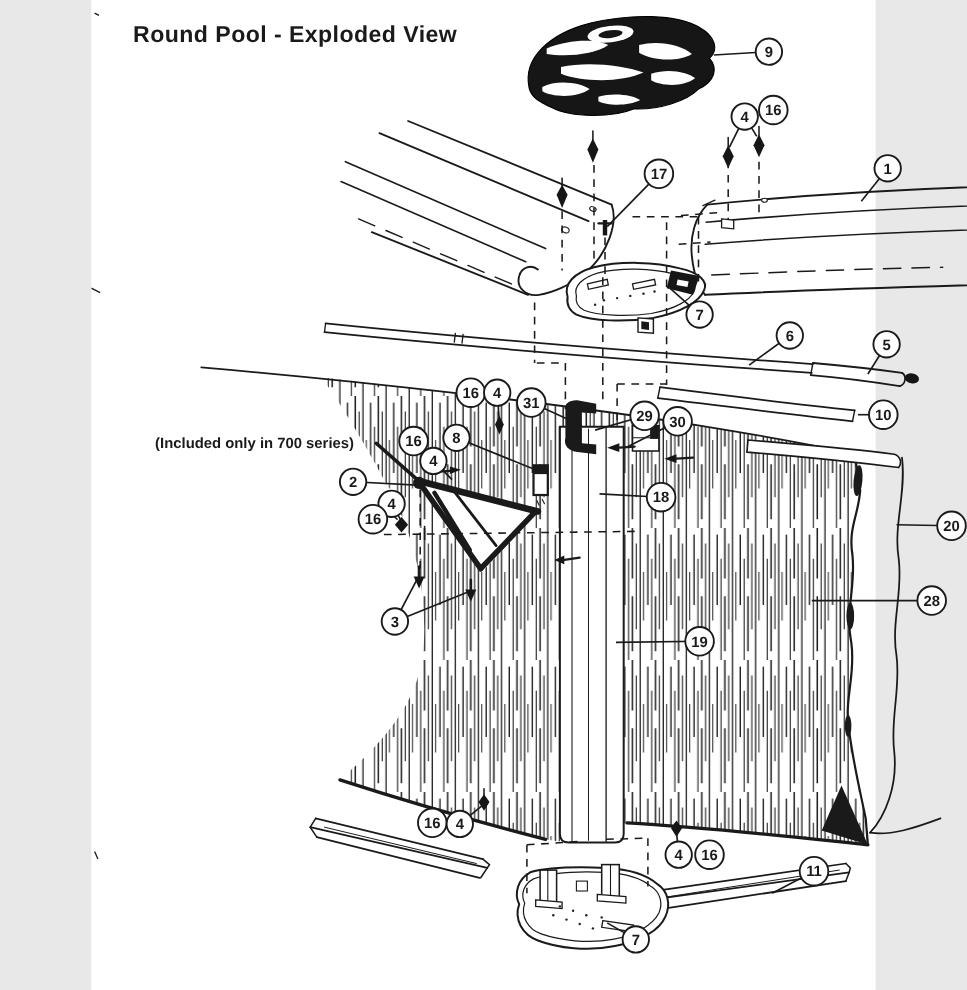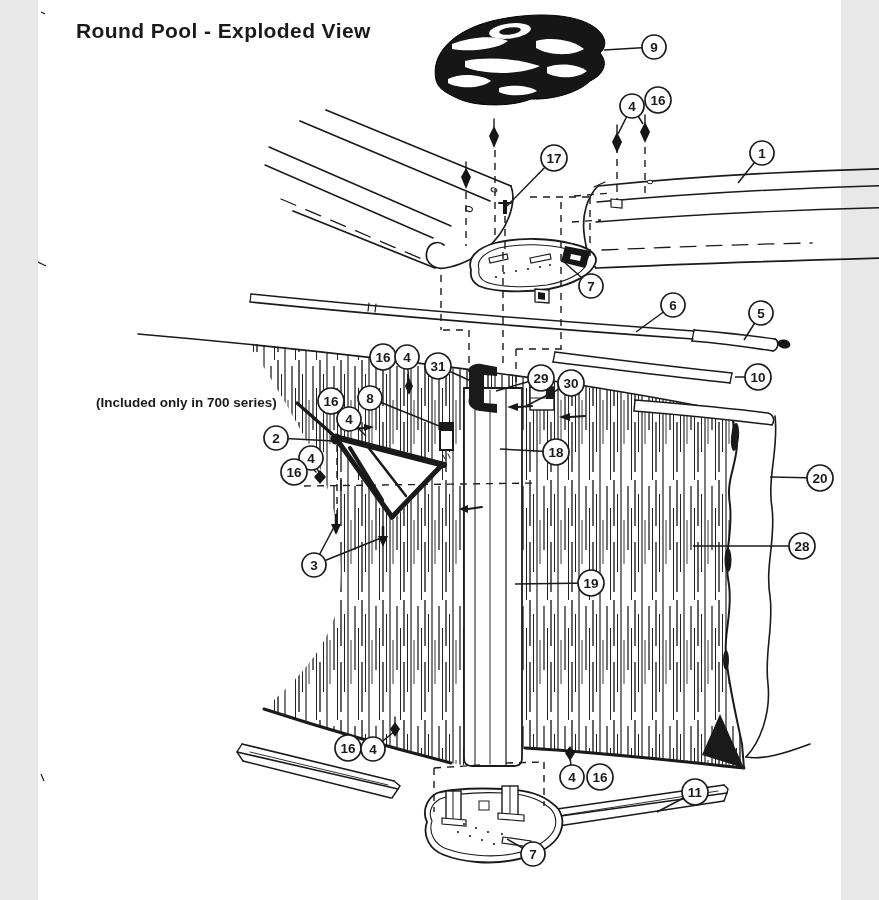--- a/index.html
+++ b/index.html
@@ -1,16 +1,16 @@
 <!DOCTYPE html>
 <html><head>
 <meta charset="utf-8">
 <style>
   html,body{margin:0;padding:0;background:#e8e8e8;}
-  .page{position:relative;width:803px;height:900px;background:#ffffff;margin:0 auto;
+  .page{position:relative;width:713px;height:900px;background:#ffffff;margin:0 auto;
         font-family:"Liberation Sans", sans-serif;}
   svg{position:absolute;left:0;top:0;}
   .title-text{font-family:"Liberation Sans", sans-serif;font-size:21px;font-weight:bold;
               fill:#1a1a1a;letter-spacing:.4px;}
   .annot-text{font-family:"Liberation Sans", sans-serif;font-size:13.5px;font-weight:bold;fill:#1a1a1a;}
   .ln{stroke:#1a1a1a;fill:none;stroke-linecap:round;}
   .callout-circle{fill:#ffffff;stroke:#1a1a1a;stroke-width:1.7;}
   .callout-num{font-family:"Liberation Sans", sans-serif;font-size:13.5px;font-weight:700;
                fill:#1a1a1a;text-anchor:middle;}
   .leader{stroke:#1a1a1a;stroke-width:1.5;fill:none;}

